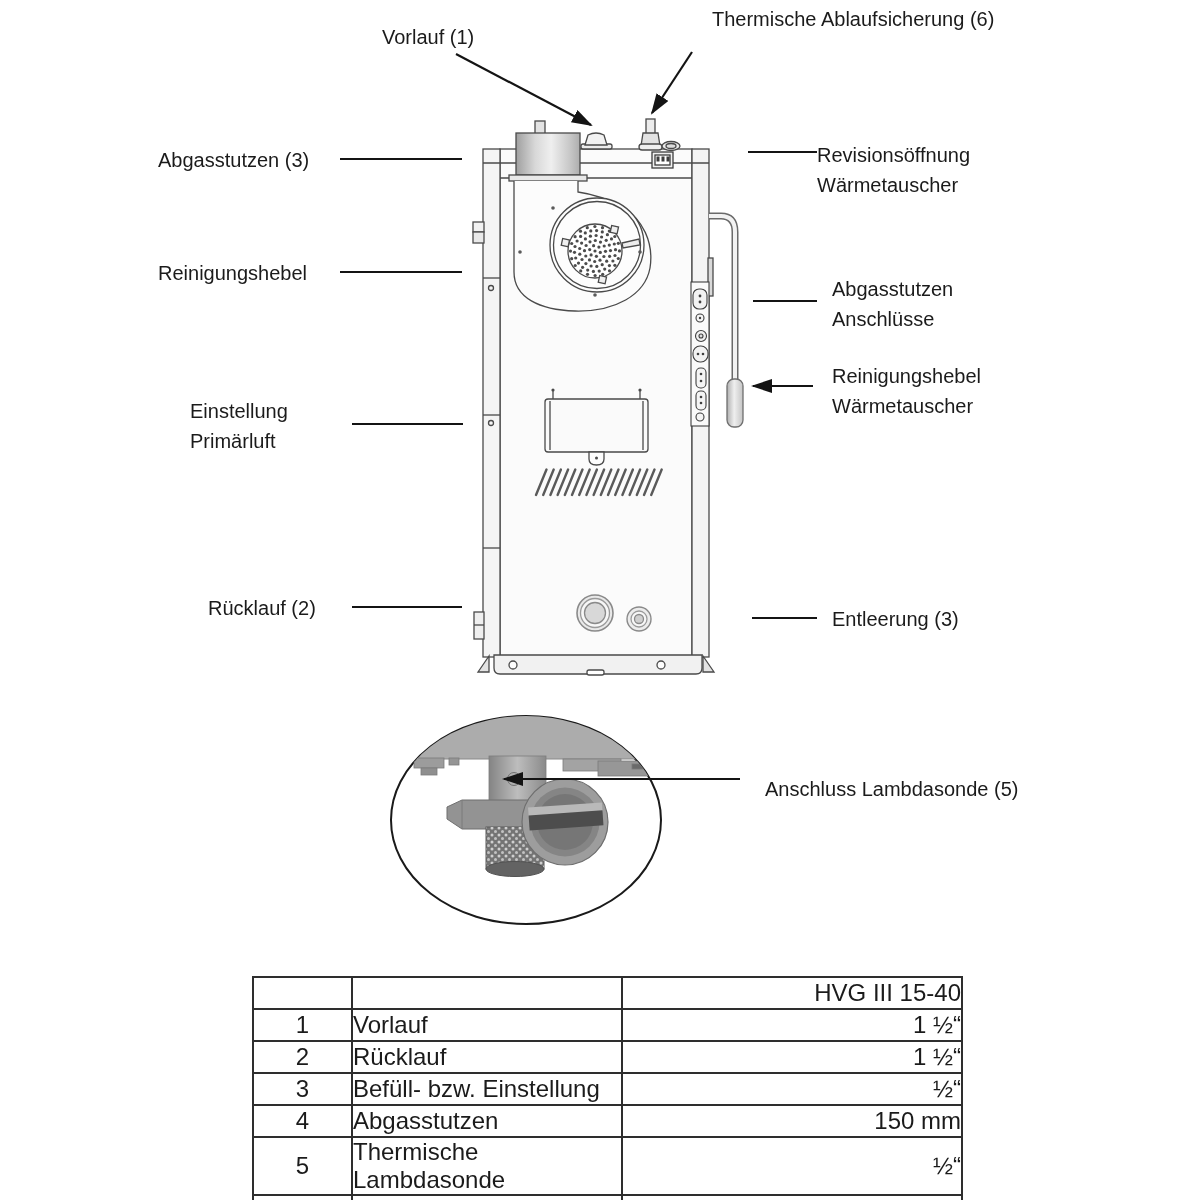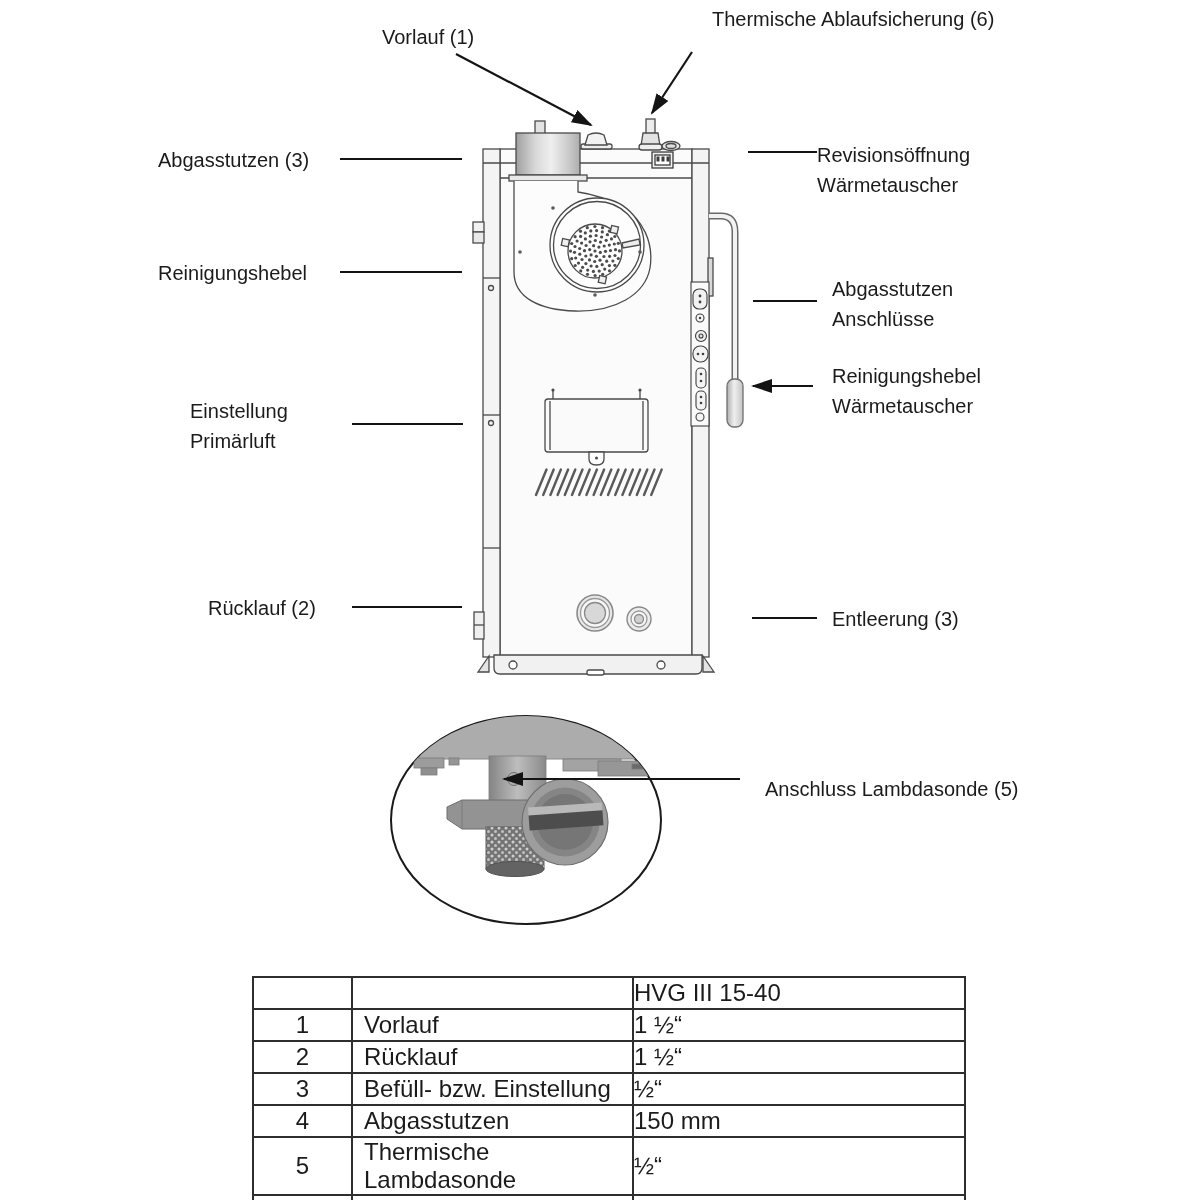--- a/index.html
+++ b/index.html
@@ -18,22 +18,22 @@
   table.spec{
     position:absolute;left:252px;top:976px;width:695px;height:212px;
     border-collapse:collapse;table-layout:fixed;
     font-size:24px;color:var(--ink);
   }
   table.spec th, table.spec td{
     border:2px solid var(--table-border);
     height:30px;padding:0;font-weight:normal;vertical-align:middle;
   }
   table.spec .c0{width:97px;text-align:center;}
-  table.spec .c1{width:268px;text-align:left;padding-left:11px;}
-  table.spec .c2{width:330px;text-align:left;}
+  table.spec .c1{width:268px;text-align:left;}
+  table.spec .c2{width:330px;text-align:right;padding-left:8px;}
 </style>
 </head>
 <body>
 
 <svg id="canvas" width="1200" height="1200" viewBox="0 0 1200 1200">
   <defs>
     <marker id="ah" markerUnits="userSpaceOnUse" markerWidth="22" markerHeight="16" refX="19" refY="7" orient="auto">
       <path d="M0,0 L21,7 L0,14 Z" fill="#141414"></path>
     </marker>
     <linearGradient id="chimGrad" x1="0" y1="0" x2="1" y2="0">

